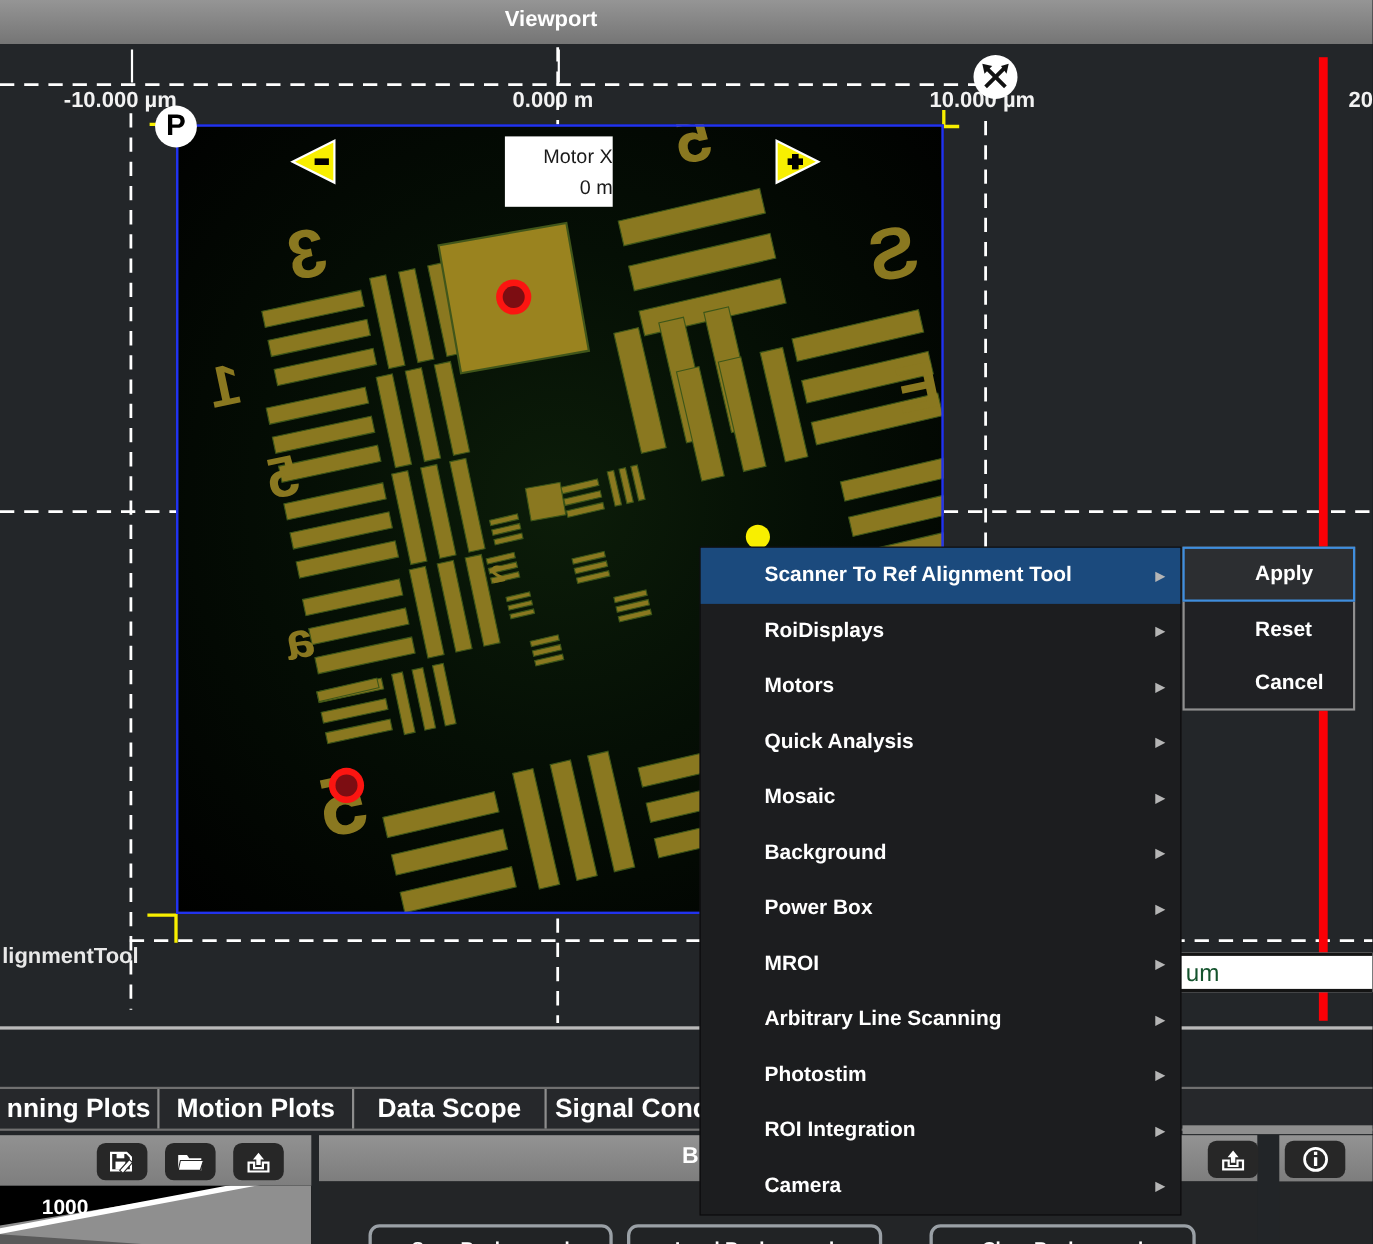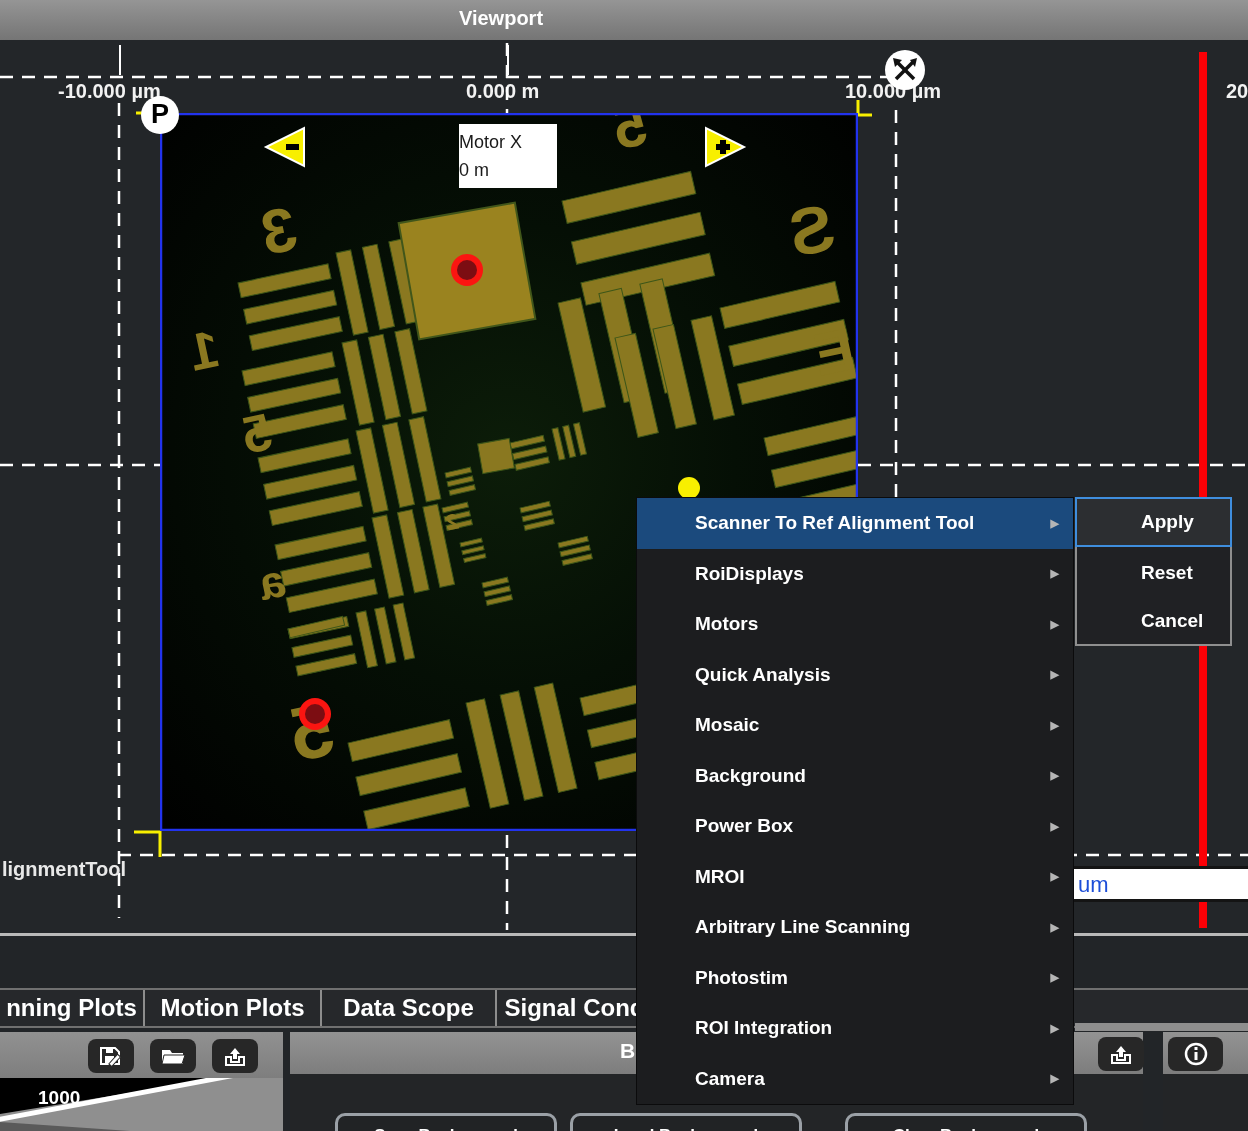--- a/index.html
+++ b/index.html
@@ -14,28 +14,28 @@
   .aux-titlebar{left:0;top:945px;width:1248px;height:33px;background:linear-gradient(#949494,#787878);}
   .aux-titlebar .t{position:absolute;left:0;top:4px;width:890px;text-align:center;color:#fff;
     font-weight:bold;font-size:20px;}
 
   
   .canvas{left:0;top:40px;width:1248px;height:893px;background:#232629;overflow:hidden;padding-left:12px;}
   .rlabel{position:absolute;top:40px;color:#f2f2f2;font-weight:bold;font-size:20px;white-space:nowrap;}
   .tick{position:absolute;top:5px;width:2px;height:30px;background:#fff;}
 
   .motor-label{position:absolute;left:459px;top:84px;width:98px;height:64px;background:#fff;
-    color:#1a1a1a;font-size:18px;text-align:left;line-height:1.55;padding-top:5px;}
+    color:#1a1a1a;font-size:18px;text-align:right;line-height:1.55;padding-top:5px;}
 
   .p-icon{position:absolute;left:141px;top:56px;width:38px;height:38px;border-radius:50%;
     background:#fff;color:#000;font-weight:bold;font-size:27px;text-align:center;line-height:36px;}
 
   .redline{position:absolute;left:1199px;width:8px;background:#fb0006;}
   .unit-box{position:absolute;left:1040px;top:826px;width:208px;height:36px;background:#fff;
-    border-top:3px solid #141414;border-bottom:3px solid #141414;color:#1d4ed8;font-size:22px;
+    border-top:3px solid #141414;border-bottom:3px solid #141414;color:#14532d;font-size:22px;
     padding:3px 0 0 38px;}
   .align-label{position:absolute;left:2px;top:818px;color:#e8e8e8;font-weight:bold;font-size:20px;}
 
   
   .h-divider{left:0;top:933px;width:1248px;height:3px;background:#b9b9b9;}
 
   
   .tabbar{left:0;top:988px;width:1248px;height:40px;background:#26282b;border-top:2px solid #707070;
     border-bottom:2px solid #707070;}
   .tab{position:absolute;top:0;height:36px;border-right:2px solid #8d8d8d;color:#fff;

